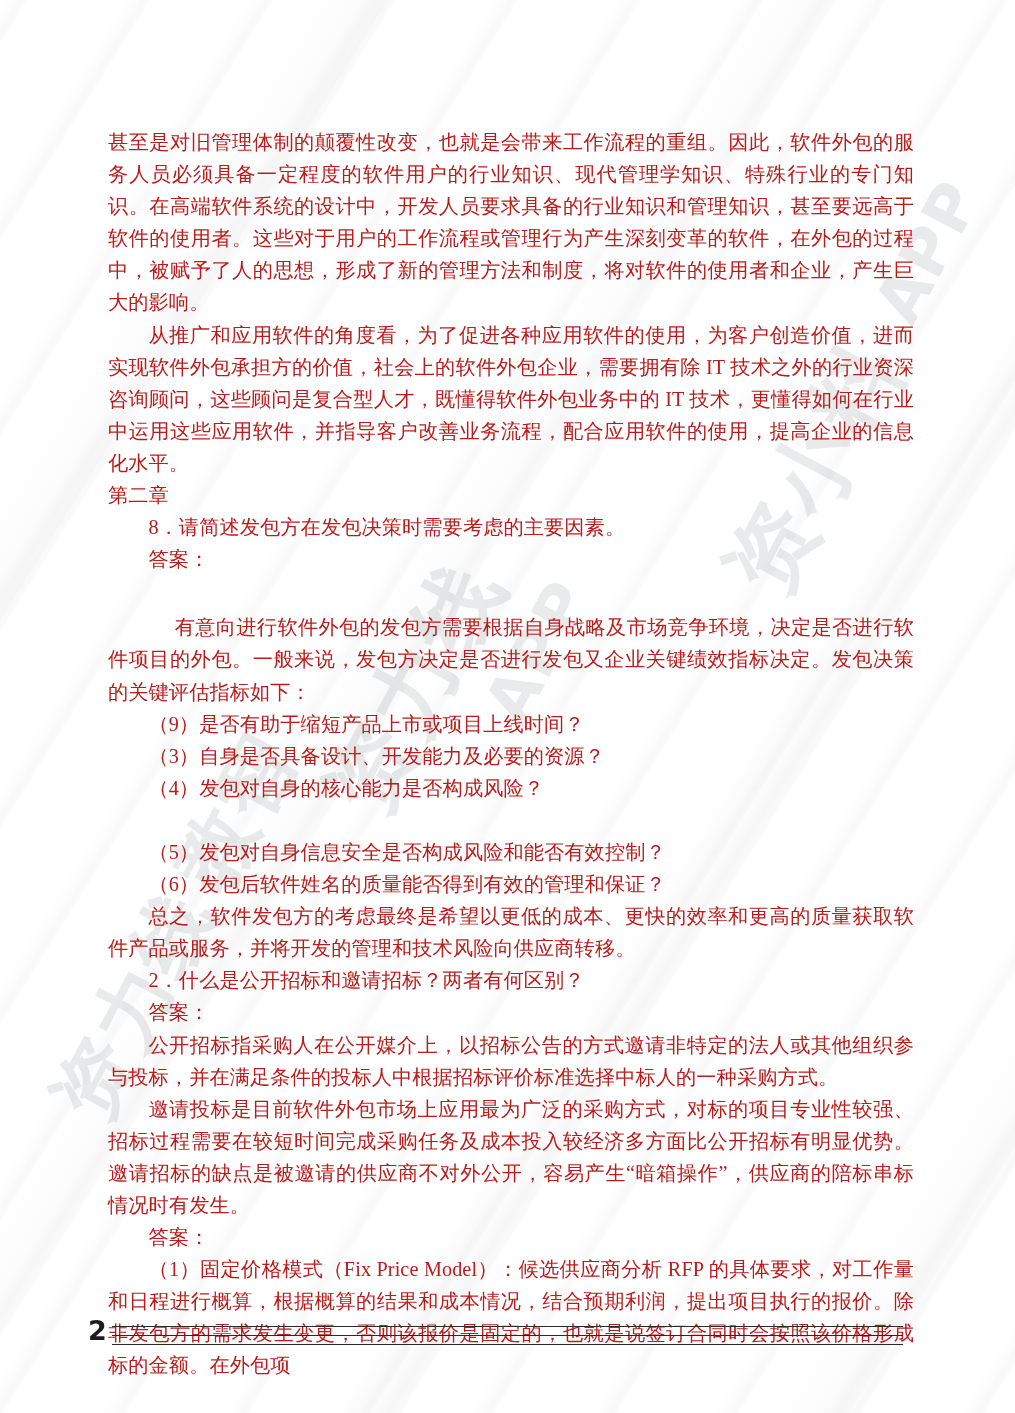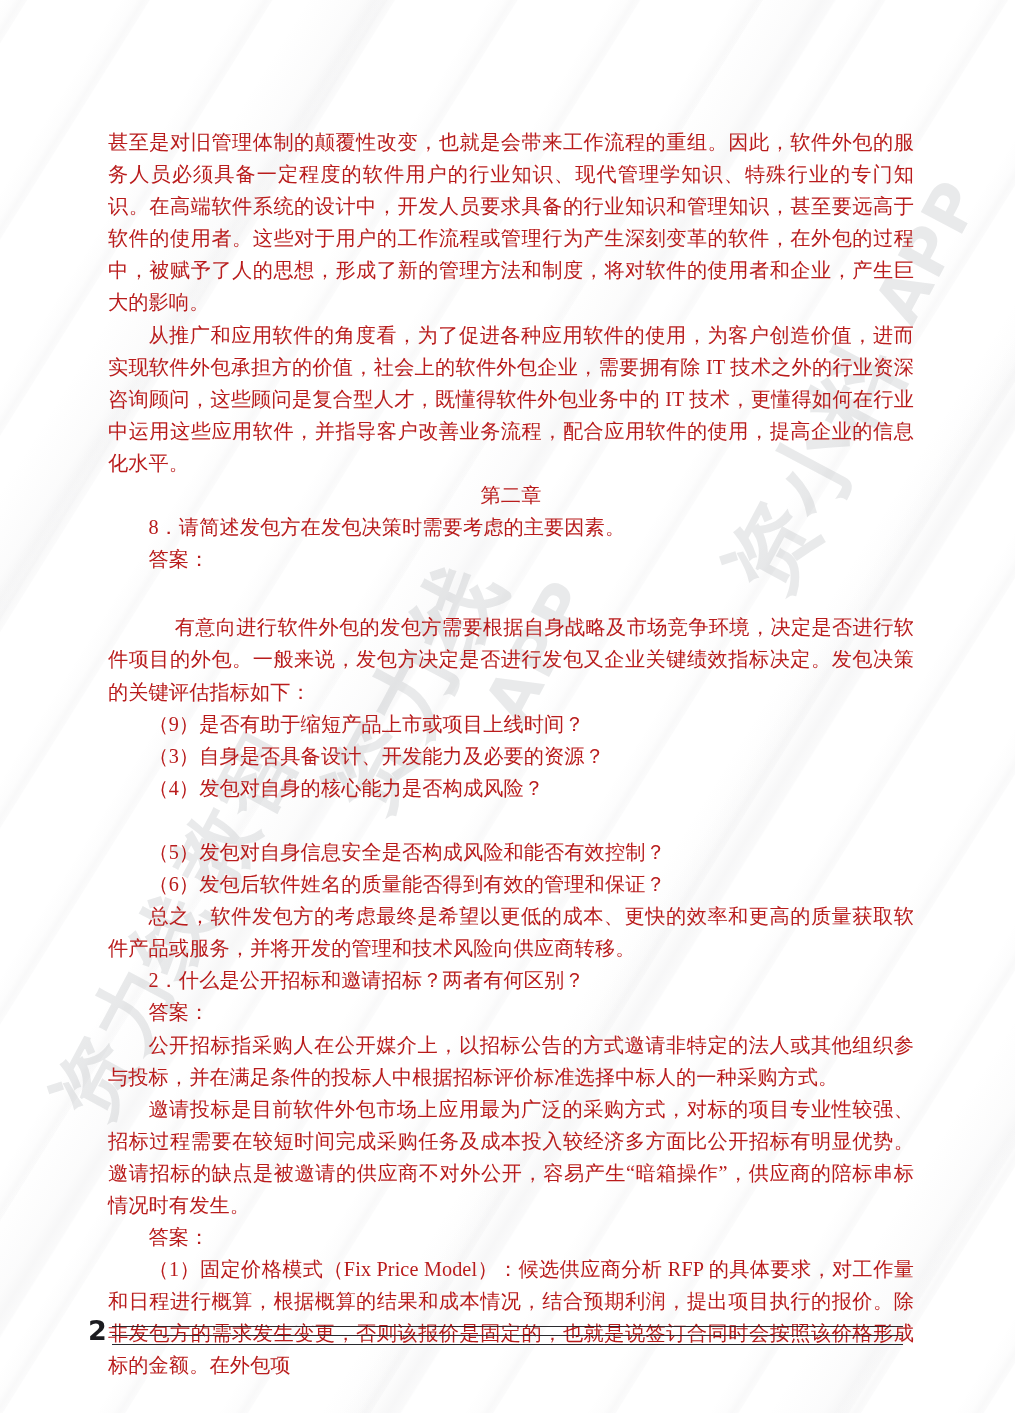--- a/index.html
+++ b/index.html
@@ -87,21 +87,21 @@
     color: #b91c1c;
     text-align: justify;
     text-justify: inter-ideograph;
     margin: 0;
     letter-spacing: 0.1px;
     font-family: "Liberation Serif", "DejaVu Serif", serif;
   }
 
   .p.indent  { text-indent: 2em; }
   .p.indent3 { text-indent: 3.3em; margin-top: 36px; }
-  .p.center  { text-align: center; text-indent: 0; }
+  .p.center  { text-align: left; text-indent: 0; }
   .p.noindent{ text-indent: 0; }
   .p.blank   { height: 32.1px; }
 
   
   #footer {
     position: absolute;
     left: 0;
     top: 1316px;
     width: 1015px;
     height: 60px;

